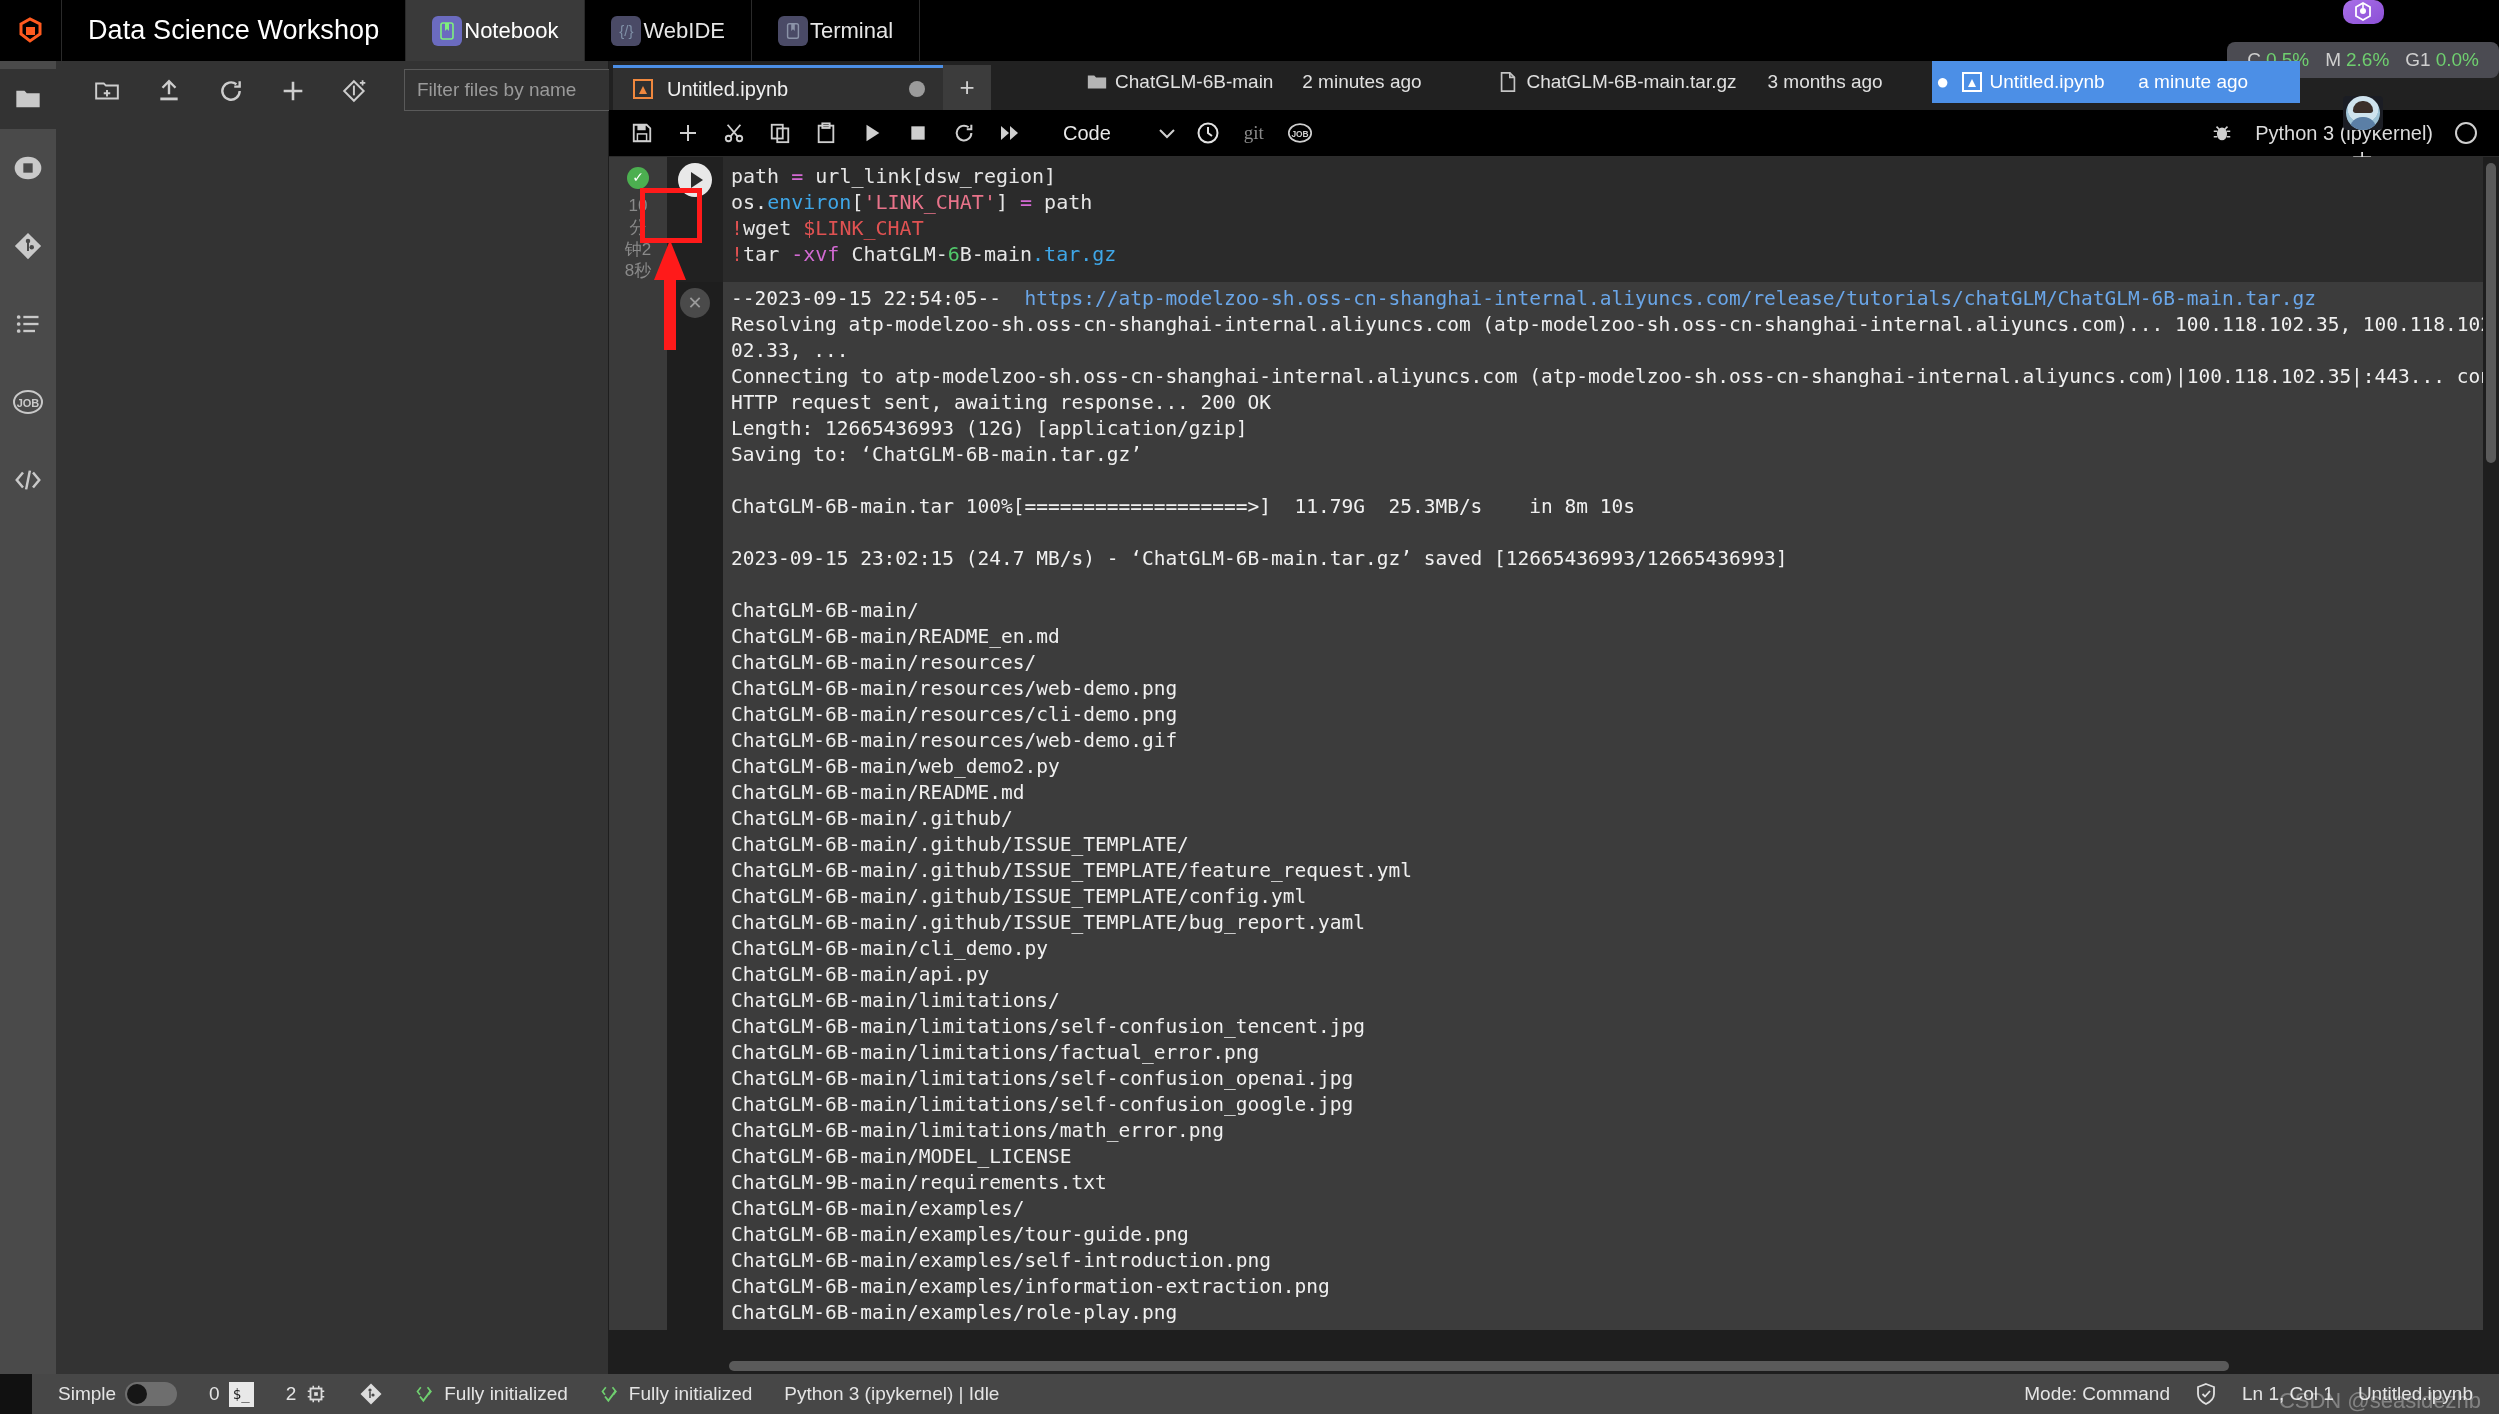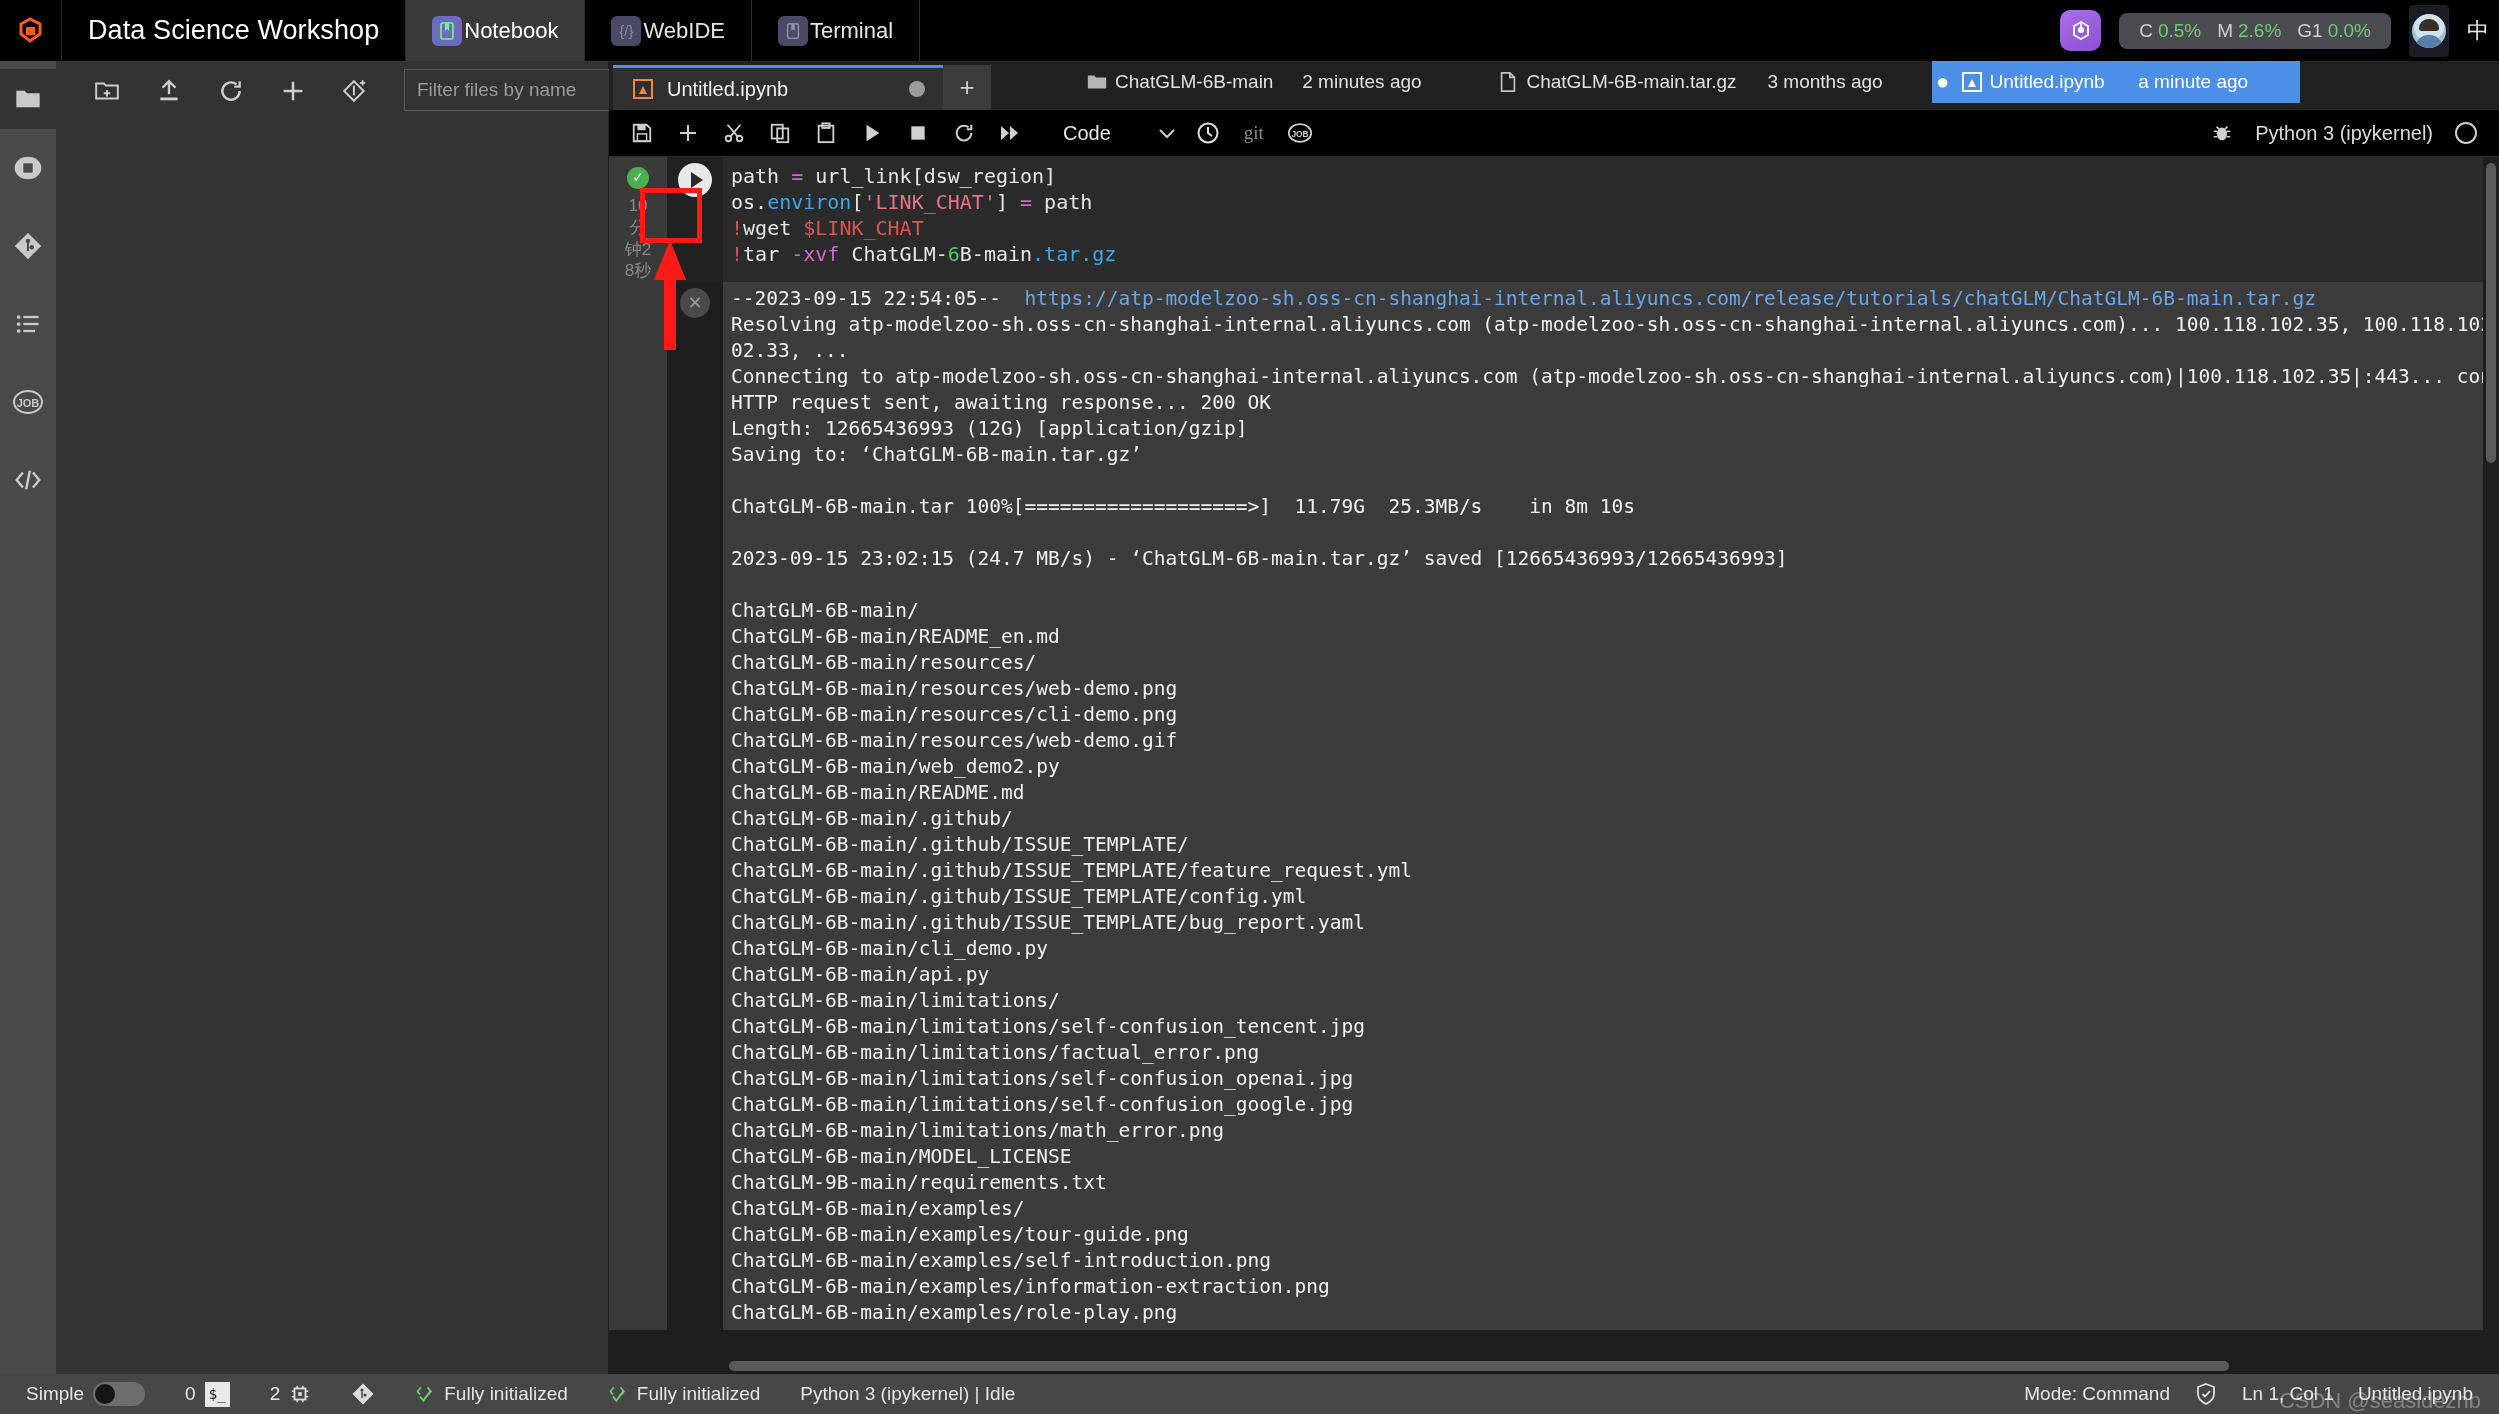--- a/index.html
+++ b/index.html
@@ -32,21 +32,21 @@
     cursor: pointer;
   }
   .apptab.active { background: #3a3a3a; color: #ffffff; }
   .apptab-ico {
     width: 30px; height: 30px; border-radius: 6px; background: #4a4a66;
     display: flex; align-items: center; justify-content: center;
     font-size: 15px; color: #7f8fa6;
   }
   .apptab.active .apptab-ico { background: #6b6bbf; }
   .brand-right {
-    margin-left: auto; display: flex; align-items: center; gap: 18px; padding-right: 10px;
+    margin-left: auto; display: flex; align-items: center; gap: 18px;  flex-direction: column;
   }
   .ai-badge {
     width: 41px; height: 41px; border-radius: 10px;
     background: linear-gradient(145deg,#a970e8,#8b4fd6);
     display: flex; align-items: center; justify-content: center;
     color: #fff; font-size: 20px;
   }
   .resmon {
     background: #4b4b52; border-radius: 8px; padding: 7px 20px;
     display: flex; align-items: center; gap: 16px; font-size: 19px;
@@ -268,21 +268,21 @@
     height: 16px; background: #1e1e1e; position: relative;
   }
   .hscroll-wrap .thumb {
     position: absolute; top: 3px; height: 10px; background: #5a5a5a; border-radius: 5px;
   }
 
   
   .statusbar {
     height: 40px; flex: 0 0 40px; background: #474747;
     display: flex; font-size: 19px; color: #e4e4e4;
-    padding: 0 14px; gap: 16px;
+    padding: 0 14px; gap: 8px; margin-left: 32px;
   }
   .sb-item { display: flex; align-items: center; gap: 9px; padding: 0 12px; }
   .sb-toggle {
     width: 52px; height: 24px; background: #6e6e6e; border-radius: 12px; position: relative;
   }
   .sb-toggle::after {
     content:""; position:absolute; left:2px; top:2px; width:20px; height:20px;
     border-radius:50%; background:#161616;
   }
   .sb-mini {

